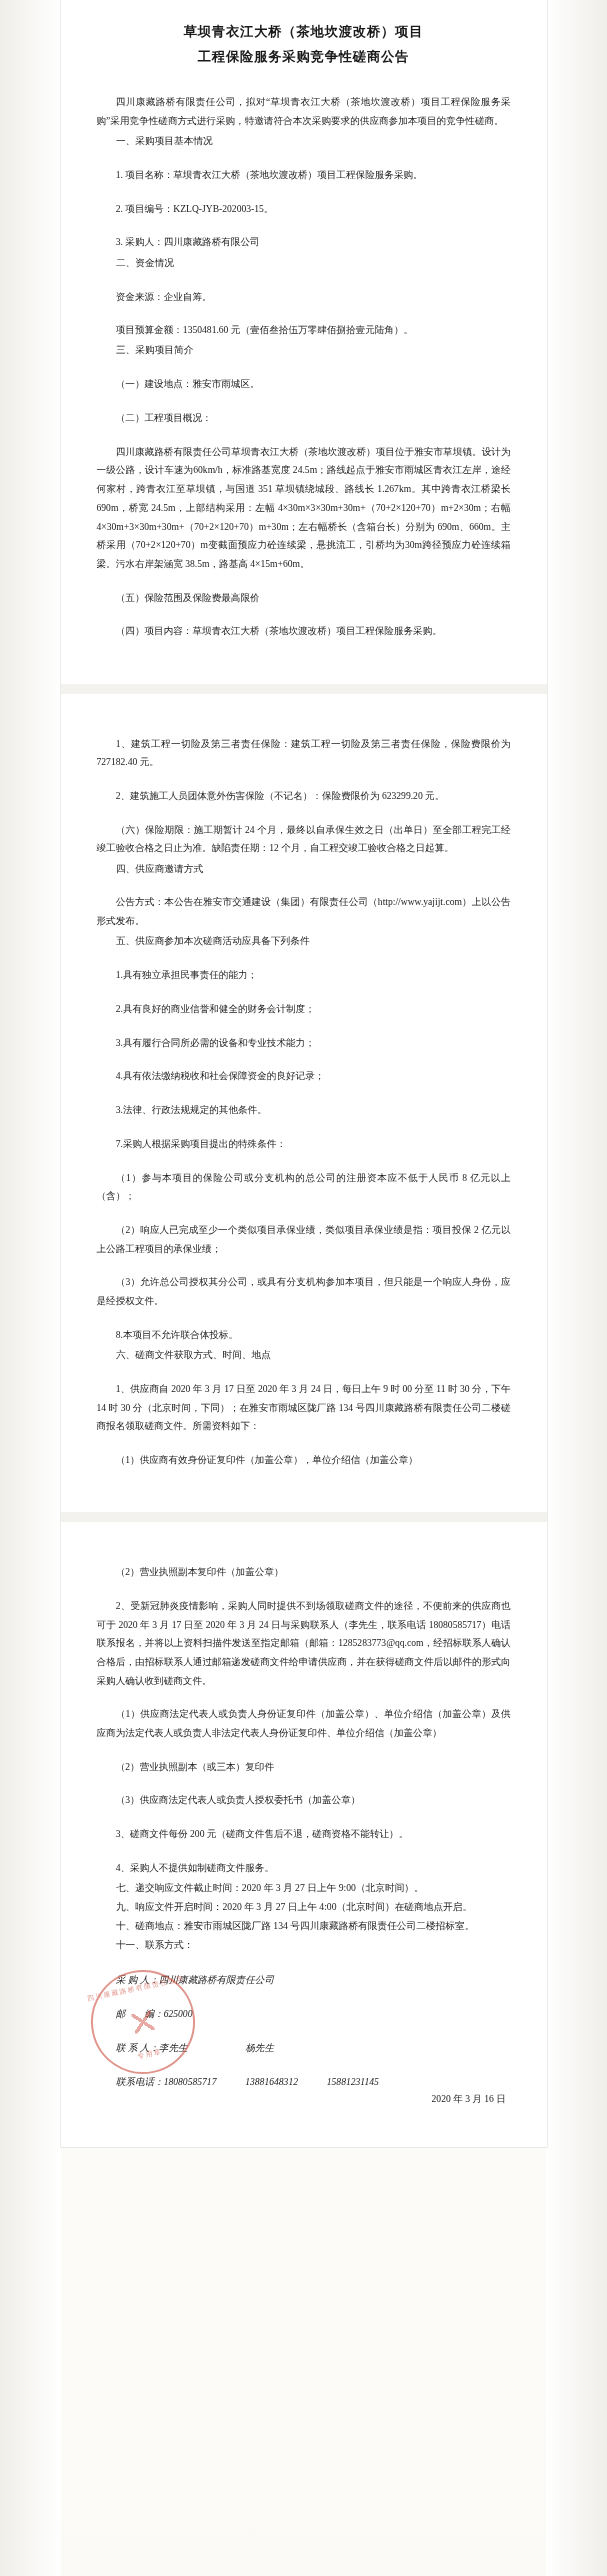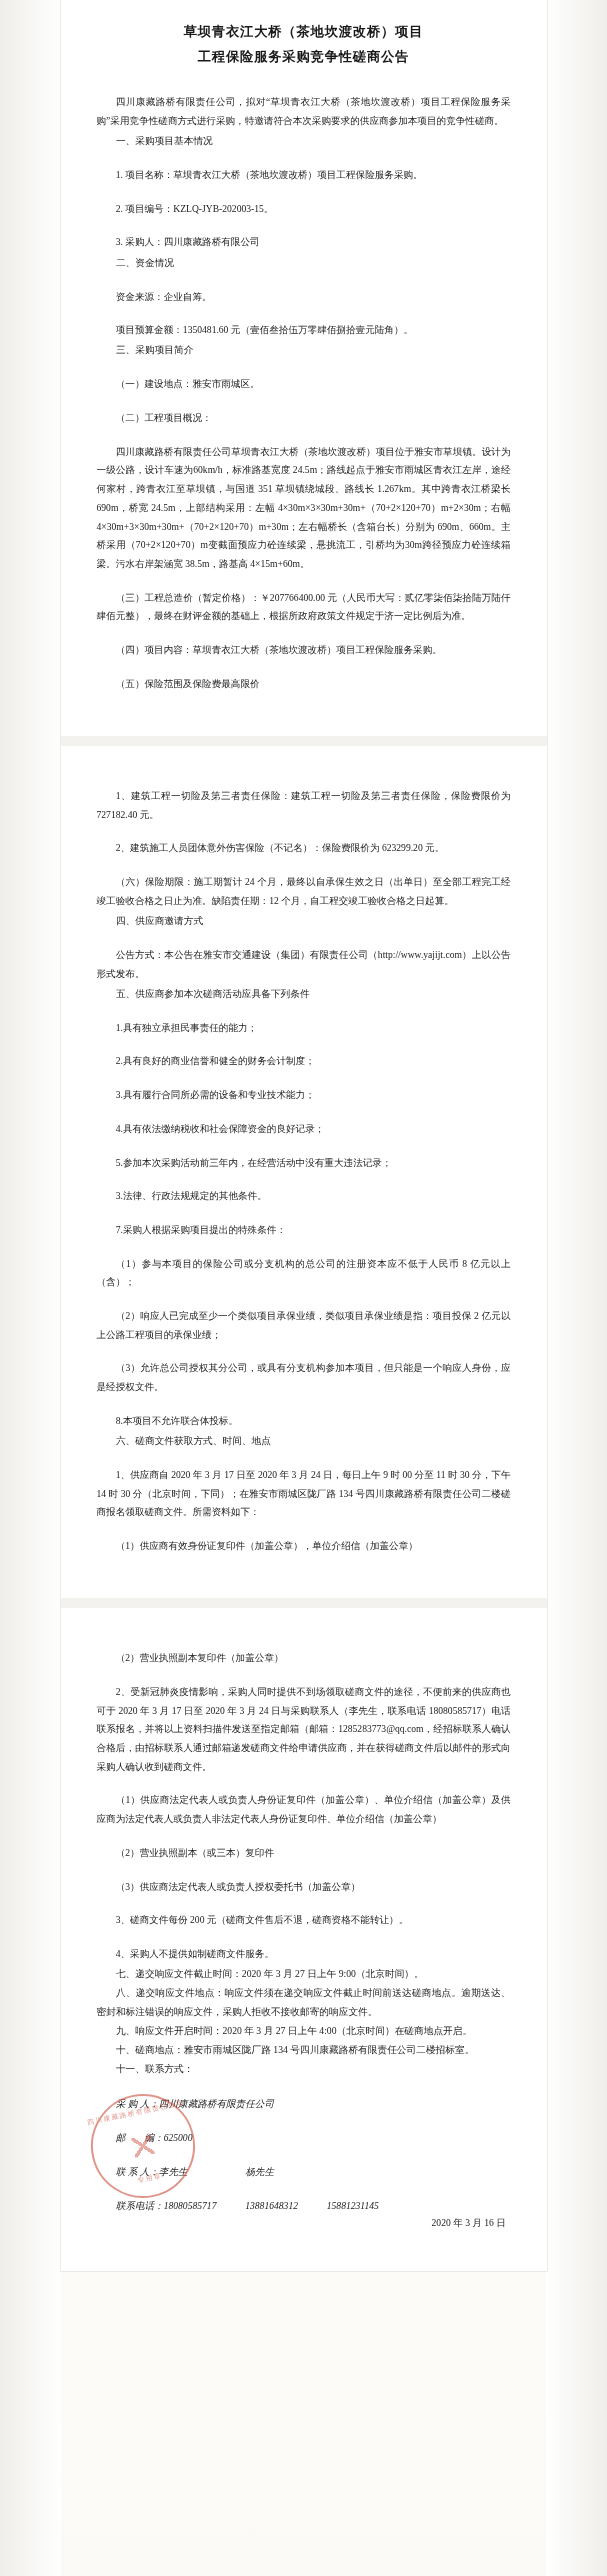--- a/index.html
+++ b/index.html
@@ -144,39 +144,37 @@
       <p class="ind2">3. 采购人：四川康藏路桥有限公司</p>
 
       <p class="sec">二、资金情况</p>
       <p class="ind2">资金来源：企业自筹。</p>
       <p class="ind2">项目预算金额：1350481.60 元（壹佰叁拾伍万零肆佰捌拾壹元陆角）。</p>
 
       <p class="sec">三、采购项目简介</p>
       <p class="ind2">（一）建设地点：雅安市雨城区。</p>
       <p class="ind2">（二）工程项目概况：</p>
       <p class="ind2">四川康藏路桥有限责任公司草坝青衣江大桥（茶地坎渡改桥）项目位于雅安市草坝镇。设计为一级公路，设计车速为60km/h，标准路基宽度 24.5m；路线起点于雅安市雨城区青衣江左岸，途经何家村，跨青衣江至草坝镇，与国道 351 草坝镇绕城段、路线长 1.267km。其中跨青衣江桥梁长 690m，桥宽 24.5m，上部结构采用：左幅 4×30m×3×30m+30m+（70+2×120+70）m+2×30m；右幅 4×30m+3×30m+30m+（70+2×120+70）m+30m；左右幅桥长（含箱台长）分别为 690m、660m。主桥采用（70+2×120+70）m变截面预应力砼连续梁，悬挑流工，引桥均为30m跨径预应力砼连续箱梁。污水右岸架涵宽 38.5m，路基高 4×15m+60m。</p>
-      <p class="ind2">（三）工程总造价（暂定价格）：￥207766400.00 元（人民币大写：贰亿零柒佰柒拾陆万陆仟肆佰元整），最终在财评金额的基础上，根据所政府政策文件规定于济一定比例后为准。</p>
+      <p class="ind2">（五）保险范围及保险费最高限价</p>
       <p class="ind2">（四）项目内容：草坝青衣江大桥（茶地坎渡改桥）项目工程保险服务采购。</p>
-      <p class="ind2">（五）保险范围及保险费最高限价</p>
       <div class="spacer-bottom"></div>
     </div>
 
     <div class="band">
       <div class="gap"></div>
       <p class="ind2">1、建筑工程一切险及第三者责任保险：建筑工程一切险及第三者责任保险，保险费限价为 727182.40 元。</p>
       <p class="ind2">2、建筑施工人员团体意外伤害保险（不记名）：保险费限价为 623299.20 元。</p>
       <p class="ind2">（六）保险期限：施工期暂计 24 个月，最终以自承保生效之日（出单日）至全部工程完工经竣工验收合格之日止为准。缺陷责任期：12 个月，自工程交竣工验收合格之日起算。</p>
       <p class="sec">四、供应商邀请方式</p>
       <p class="ind2">公告方式：本公告在雅安市交通建设（集团）有限责任公司（http://www.yajijt.com）上以公告形式发布。</p>
       <p class="sec">五、供应商参加本次磋商活动应具备下列条件</p>
       <p class="ind2">1.具有独立承担民事责任的能力；</p>
       <p class="ind2">2.具有良好的商业信誉和健全的财务会计制度；</p>
       <p class="ind2">3.具有履行合同所必需的设备和专业技术能力；</p>
       <p class="ind2">4.具有依法缴纳税收和社会保障资金的良好记录；</p>
-      <p class="ind2">5.参加本次采购活动前三年内，在经营活动中没有重大违法记录；</p>
       <p class="ind2">3.法律、行政法规规定的其他条件。</p>
       <p class="ind2">7.采购人根据采购项目提出的特殊条件：</p>
       <p class="ind2">（1）参与本项目的保险公司或分支机构的总公司的注册资本应不低于人民币 8 亿元以上（含）；</p>
       <p class="ind2">（2）响应人已完成至少一个类似项目承保业绩，类似项目承保业绩是指：项目投保 2 亿元以上公路工程项目的承保业绩；</p>
       <p class="ind2">（3）允许总公司授权其分公司，或具有分支机构参加本项目，但只能是一个响应人身份，应是经授权文件。</p>
       <p class="ind2">8.本项目不允许联合体投标。</p>
       <p class="sec">六、磋商文件获取方式、时间、地点</p>
       <p class="ind2">1、供应商自 2020 年 3 月 17 日至 2020 年 3 月 24 日，每日上午 9 时 00 分至 11 时 30 分，下午 14 时 30 分（北京时间，下同）；在雅安市雨城区陇厂路 134 号四川康藏路桥有限责任公司二楼磋商报名领取磋商文件。所需资料如下：</p>
       <p class="ind2">（1）供应商有效身份证复印件（加盖公章），单位介绍信（加盖公章）</p>
       <div class="spacer-bottom"></div>
@@ -185,21 +183,20 @@
     <div class="band">
       <div class="gap"></div>
       <p class="ind2">（2）营业执照副本复印件（加盖公章）</p>
       <p class="ind2">2、受新冠肺炎疫情影响，采购人同时提供不到场领取磋商文件的途径，不便前来的供应商也可于 2020 年 3 月 17 日至 2020 年 3 月 24 日与采购联系人（李先生，联系电话 18080585717）电话联系报名，并将以上资料扫描件发送至指定邮箱（邮箱：1285283773@qq.com，经招标联系人确认合格后，由招标联系人通过邮箱递发磋商文件给申请供应商，并在获得磋商文件后以邮件的形式向采购人确认收到磋商文件。</p>
       <p class="ind2">（1）供应商法定代表人或负责人身份证复印件（加盖公章）、单位介绍信（加盖公章）及供应商为法定代表人或负责人非法定代表人身份证复印件、单位介绍信（加盖公章）</p>
       <p class="ind2">（2）营业执照副本（或三本）复印件</p>
       <p class="ind2">（3）供应商法定代表人或负责人授权委托书（加盖公章）</p>
       <p class="ind2">3、磋商文件每份 200 元（磋商文件售后不退，磋商资格不能转让）。</p>
       <p class="ind2">4、采购人不提供如制磋商文件服务。</p>
       <p class="sec">七、递交响应文件截止时间：2020 年 3 月 27 日上午 9:00（北京时间）。</p>
-      <p class="sec">八、递交响应文件地点：响应文件须在递交响应文件截止时间前送达磋商地点。逾期送达、密封和标注错误的响应文件，采购人拒收不接收邮寄的响应文件。</p>
       <p class="sec">九、响应文件开启时间：2020 年 3 月 27 日上午 4:00（北京时间）在磋商地点开启。</p>
       <p class="sec">十、磋商地点：雅安市雨城区陇厂路 134 号四川康藏路桥有限责任公司二楼招标室。</p>
       <p class="sec">十一、联系方式：</p>
 
       <div class="contact-block">
         <p class="ind2">采 购 人：四川康藏路桥有限责任公司</p>
         <p class="ind2">邮　　编：625000</p>
         <p class="ind2">联 系 人：李先生　　　　　　杨先生</p>
         <p class="ind2">联系电话：18080585717　　　13881648312　　　15881231145</p>
       </div>

